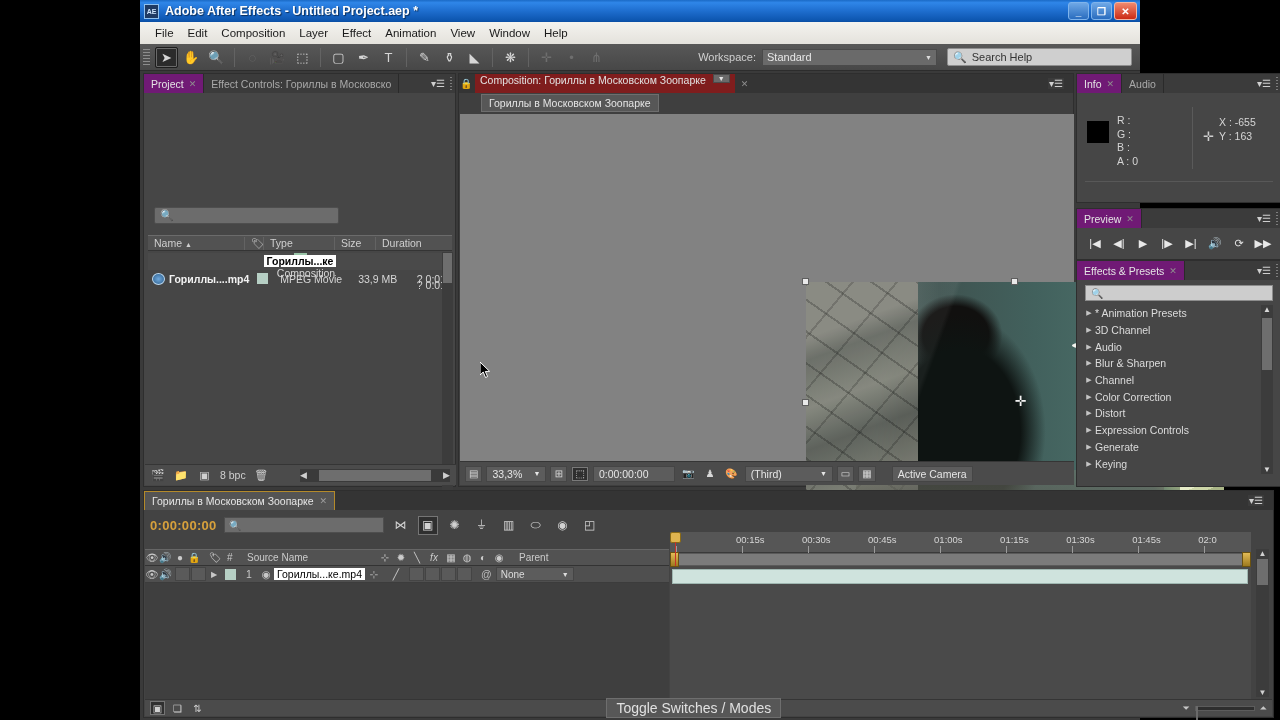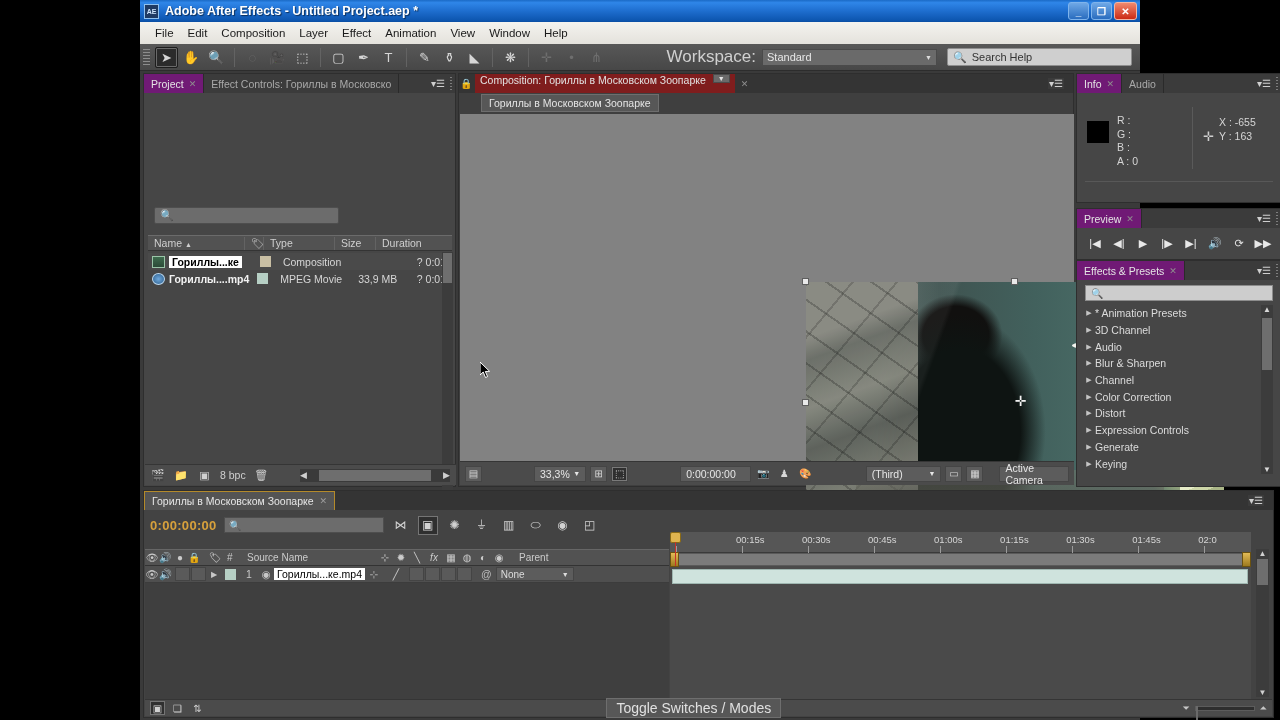--- a/index.html
+++ b/index.html
@@ -29,21 +29,21 @@
   
   .toolbar{ position:absolute; left:0; top:44px; width:1000px; height:27px;
     background:linear-gradient(to bottom,#585858,#474747); display:flex; align-items:center; border-bottom:1px solid #2c2c2c;}
   .grip{ width:7px; height:17px; margin:0 4px 0 3px;
     background-image:repeating-linear-gradient(to bottom,#8d8d8d 0 1px,transparent 1px 3px); }
   .tool{ width:23px; height:21px; display:flex; align-items:center; justify-content:center;
     color:#d6d6d6; font-size:13px; margin:0 1px; border-radius:2px;}
   .tool.sel{ background:#2b2b2b; border:1px solid #1d1d1d; box-shadow:inset 0 0 0 1px #6a6a6a;}
   .tool.dim{ color:#6e6e6e; }
   .tsep{ width:1px; height:19px; background:#333; margin:0 5px; border-right:1px solid #636363;}
-  .ws-label{ margin-left:auto; color:#d0d0d0; font-size:17px; }
+  .ws-label{ margin-left:auto; color:#d0d0d0; font-size:11px; }
   .ws-drop{ width:175px; height:17px; margin-left:6px; background:#6a6a6a; border:1px solid #4a4a4a;
     display:flex; align-items:center; padding:0 4px; color:#e8e8e8; font-size:11px;}
   .ws-drop .arr{ margin-left:auto; font-size:7px; color:#ddd;}
   .helpbox{ width:185px; height:18px; margin:0 8px 0 10px; background:#cfcfcf; border:1px solid #8e8e8e;
     border-radius:2px; display:flex; align-items:center; padding:0 5px; color:#333; font-size:11px; gap:5px;}
 
   
   .panel{ position:absolute; background:#464646; border:1px solid #2e2e2e; }
   .tabbar{ height:19px; background:#343434; display:flex; align-items:stretch; position:relative; }
   .tab{ display:flex; align-items:center; padding:0 7px; font-size:10.5px; color:#a9a9a9;
@@ -115,21 +115,21 @@
   .img .floor{ position:absolute; left:12%; right:14%; bottom:0; height:22%;
      background:linear-gradient(180deg,rgba(120,120,108,.45),rgba(86,88,80,.9));}
   .handle{ position:absolute; width:7px; height:7px; background:#e9e9e9; border:1px solid #5e5e5e;}
   .anchor{ position:absolute; left:207px; top:112px; width:15px; height:15px; color:#f2f2f2; font-size:14px; line-height:15px; text-align:center;}
   .comp-foot{ position:absolute; left:1px; bottom:1px; width:614px; height:24px; background:#4b4b4b;
     border-top:1px solid #353535; display:flex; align-items:center; gap:4px; padding:0 5px;}
   .cf-btn{ height:16px; min-width:17px; display:flex; align-items:center; justify-content:center;
     background:#5c5c5c; border:1px solid #454545; color:#d8d8d8; font-size:10px; padding:0 3px;}
   .cf-btn.plain{ background:transparent; border:none;}
   .cf-field{ height:16px; background:#5c5c5c; border:1px solid #454545; display:flex; align-items:center;
-    padding:0 5px; color:#e6e6e6; font-size:10.5px;margin-left:48px;}
+    padding:0 5px; color:#e6e6e6; font-size:10.5px;}
   .cf-btn.dark{ background:#2f2f2f; box-shadow:inset 0 0 0 1px #7a7a7a;}
 
   
   #infoPanel{ left:936px; top:73px; width:206px; height:130px; }
   .info-body{ position:relative; height:calc(100% - 19px); }
   .info-sw{ position:absolute; left:10px; top:28px; width:22px; height:22px; background:#000; }
   .info-rgb{ position:absolute; left:40px; top:21px; line-height:13.5px; font-size:10.5px; color:#d5d5d5;}
   .info-div{ position:absolute; left:115px; top:14px; width:1px; height:62px; background:#5a5a5a;}
   .info-xy{ position:absolute; left:142px; top:22px; line-height:14px; font-size:10.5px; color:#d5d5d5;}
   .info-plus{ position:absolute; left:126px; top:36px; font-size:13px; color:#cfcfcf;}
@@ -277,21 +277,21 @@
       <div class="chsep"></div>
       <div class="ch" style="width:18px;">🏷</div>
       <div class="chsep"></div>
       <div class="ch" style="width:70px;">Type</div>
       <div class="chsep"></div>
       <div class="ch" style="width:40px;">Size</div>
       <div class="chsep"></div>
       <div class="ch">Duration</div>
     </div>
 
-    <div class="row" style="top:179px; background:#4a4a4a;">
+    <div class="row" style="top:179px; background:#4a4a4a;flex-direction:column;">
       <span class="ricon" style="background:linear-gradient(#3e6b4e,#2b4a37);border:1px solid #9ac5a8;"></span>
       <span class="rname sel">Гориллы...ке</span>
       <span style="width:14px;"></span>
       <span class="swatch" style="background:#c9bfa4;margin-left:4px;"></span>
       <span style="margin-left:12px;color:#d6d6d6;">Composition</span>
       <span style="margin-left:auto;color:#d6d6d6;padding-right:6px;">? 0:01</span>
     </div>
 
     <div class="row" style="top:196px;">
       <span class="ricon" style="border-radius:50%;background:radial-gradient(#6fa8dc,#2b5d8a);border:1px solid #bcd8ef;"></span>

